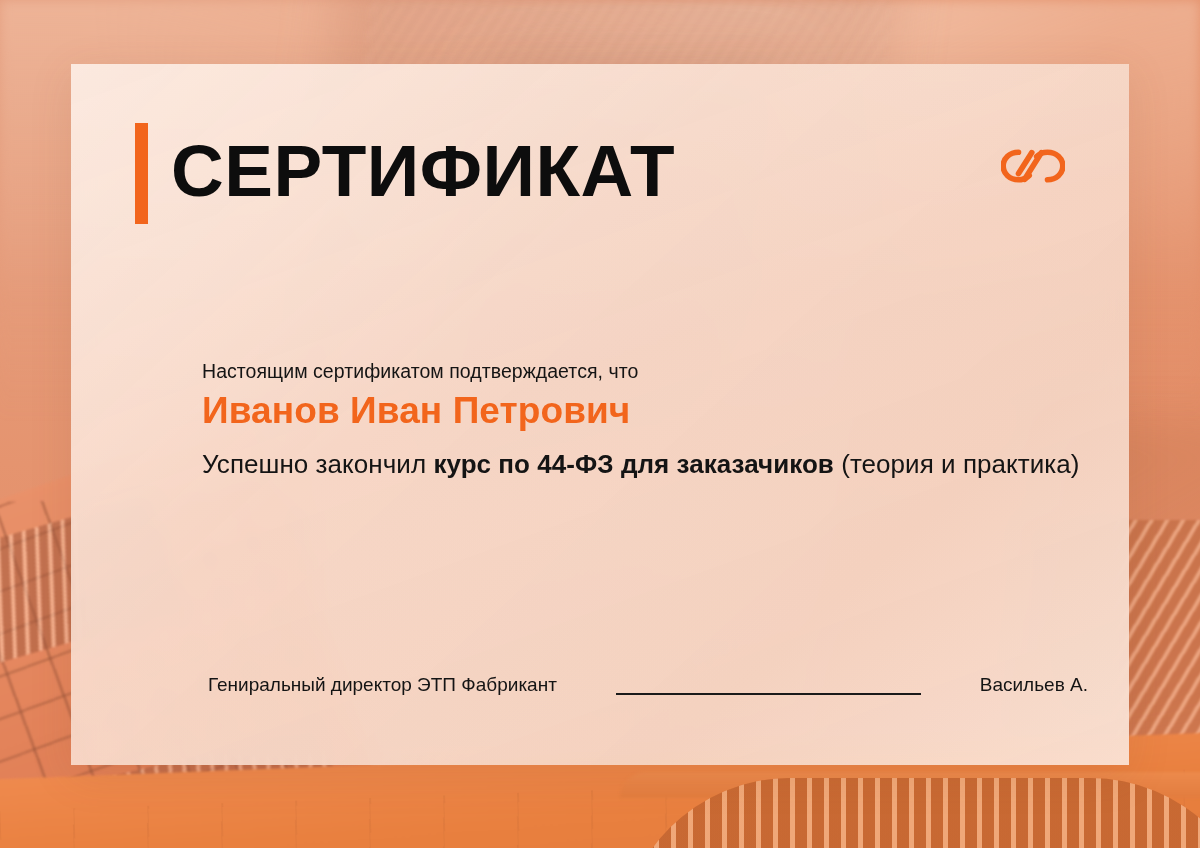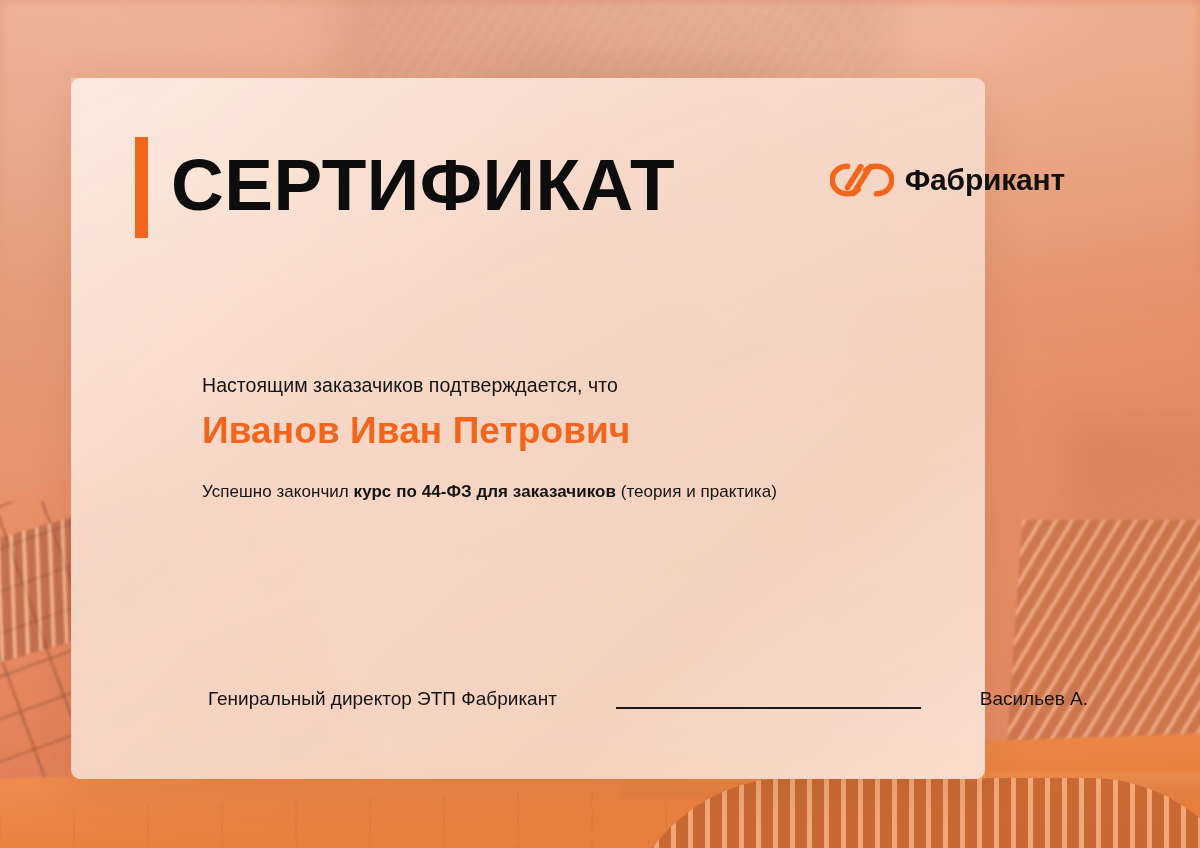--- a/index.html
+++ b/index.html
@@ -78,42 +78,42 @@
     transform:skewX(-4deg);filter:blur(1.3px);}
   .right-shade{position:absolute;left:1060px;top:420px;width:220px;height:300px;
     background:linear-gradient(150deg, rgba(188,110,70,.30), rgba(200,130,90,0));
     filter:blur(20px);}
   
   .slab{position:absolute;left:280px;top:770px;width:760px;height:90px;
     background:linear-gradient(180deg,#ee8b50,#e6813f);
     transform:rotate(-4deg);filter:blur(1px);}
 
   
-  .card{position:absolute;left:71px;top:78px;width:914px;height:701px;
+  .card{position:absolute;left:71px;top:64px;width:1058px;height:701px;
     background:linear-gradient(160deg, rgba(251,229,216,.90) 0%, rgba(249,223,209,.88) 45%, rgba(250,226,212,.90) 100%);
     backdrop-filter:blur(10px);
-    box-shadow:0 10px 40px rgba(140,70,40,.13);border-radius:9px;}
+    box-shadow:0 10px 40px rgba(140,70,40,.13);}
   .card-sheen{position:absolute;inset:0;pointer-events:none;
     background:linear-gradient(138deg, rgba(255,255,255,.30) 0%, rgba(255,255,255,0) 38%, rgba(214,150,118,.10) 74%, rgba(255,255,255,.12) 100%);}
 
   
   .hdr{position:absolute;left:64px;top:59px;width:930px;height:110px;}
   .accent-bar{position:absolute;left:0;top:0;width:13px;height:101px;background:#f2651c;}
   .title{position:absolute;left:36px;top:-4px;font-size:73px;font-weight:bold;
     letter-spacing:.5px;color:#0d0d0d;line-height:104px;white-space:nowrap;}
 
   .logo{position:absolute;right:0;top:26px;display:flex;align-items:center;gap:11px;}
   .logo-mark{width:64px;height:34px;display:block;}
   .logo-word{font-size:30px;font-weight:bold;color:#111;letter-spacing:-.2px;line-height:34px;}
 
   
   .body{position:absolute;left:131px;top:293px;width:880px;}
   .intro{font-size:19.5px;color:#141414;line-height:28px;letter-spacing:.05px;}
-  .name{font-size:37px;font-weight:bold;color:#f2651c;line-height:52px;margin-top:6px;letter-spacing:.1px;white-space:nowrap;}
-  .course{font-size:17px;color:#141414;line-height:29px;margin-top:20px;letter-spacing:.05px;}
+  .name{font-size:37px;font-weight:bold;color:#f2651c;line-height:52px;letter-spacing:.1px;white-space:nowrap;}
+  .course{font-size:26px;color:#141414;line-height:29px;margin-top:13px;letter-spacing:.05px;}
   .course b{font-weight:bold;}
   .support{font-size:19.5px;color:#141414;line-height:29px;letter-spacing:.05px;}
 
   
   .sig{position:absolute;left:137px;top:608px;width:880px;display:flex;align-items:center;gap:43px;}
   .sig-role{font-size:19px;color:#141414;white-space:nowrap;line-height:26px;}
   .sig-line{flex:1;height:0;border-bottom:2.4px solid #1a1a1a;margin:0 16px;position:relative;top:9px;}
   .sig-name{font-size:19px;color:#141414;white-space:nowrap;line-height:26px;}
 </style>
 </head>
@@ -150,26 +150,25 @@
 
       <div class="logo">
         <span>
           <svg class="logo-mark" viewBox="0 0 64 34" xmlns="http://www.w3.org/2000/svg" aria-hidden="true">
             <path d="M17.5 3.2 C8.6 3.2 2.2 9.3 2.2 17 C2.2 24.7 8.6 30.8 17.5 30.8 C22.0 30.8 25.6 29.2 28.2 26.6" fill="none" stroke="#f2651c" stroke-width="5.6" stroke-linecap="round"></path>
             <path d="M46.5 30.8 C55.4 30.8 61.8 24.7 61.8 17 C61.8 9.3 55.4 3.2 46.5 3.2 C41.9 3.2 38.3 4.8 35.7 7.5" fill="none" stroke="#f2651c" stroke-width="5.6" stroke-linecap="round"></path>
             <path d="M40.5 3.6 L23.5 30.4" fill="none" stroke="#f2651c" stroke-width="5.6" stroke-linecap="round"></path>
             <path d="M30.8 3.6 L17.5 24.6" fill="none" stroke="#f2651c" stroke-width="5.6" stroke-linecap="round"></path>
           </svg>
         </span>
-        <span class="logo-word">Фабрикант</span>
       </div>
     </div>
 
     <div class="body">
-      <div class="intro">Настоящим заказачиков подтверждается, что</div>
+      <div class="intro">Настоящим сертификатом подтверждается, что</div>
       <div class="name">Иванов Иван Петрович</div>
       <div class="course"><span>Успешно закончил </span><b>курс по 44-ФЗ для заказачиков</b><span> (теория и практика)</span></div>
     </div>
 
     <div class="sig">
       <span class="sig-role">Гениральный директор ЭТП Фабрикант</span>
       <span class="sig-line"></span>
       <span class="sig-name">Васильев А.</span>
     </div>
   </div>

